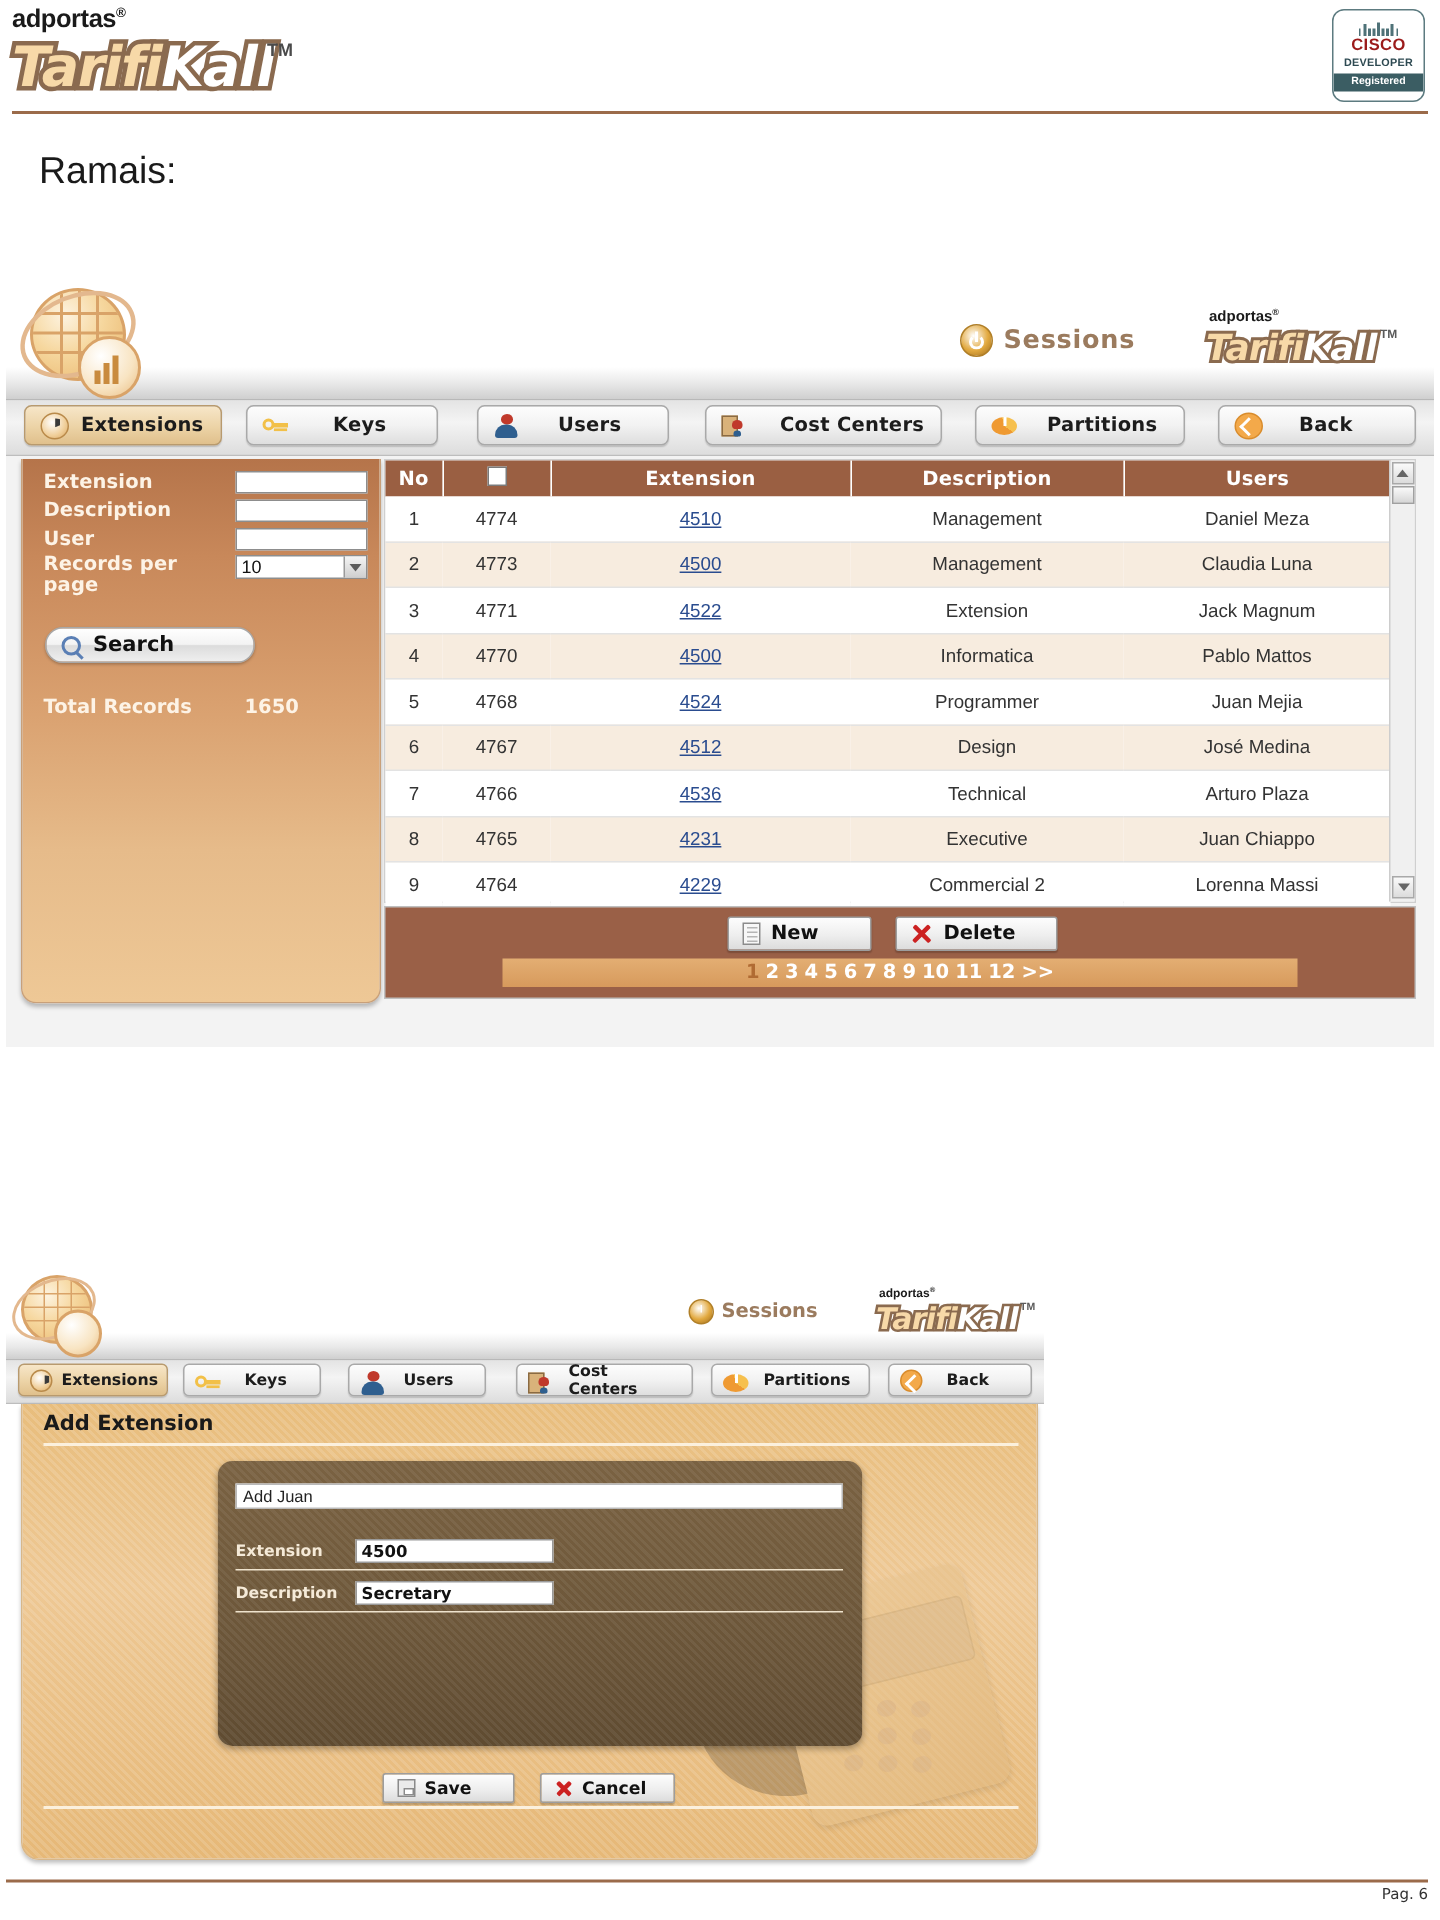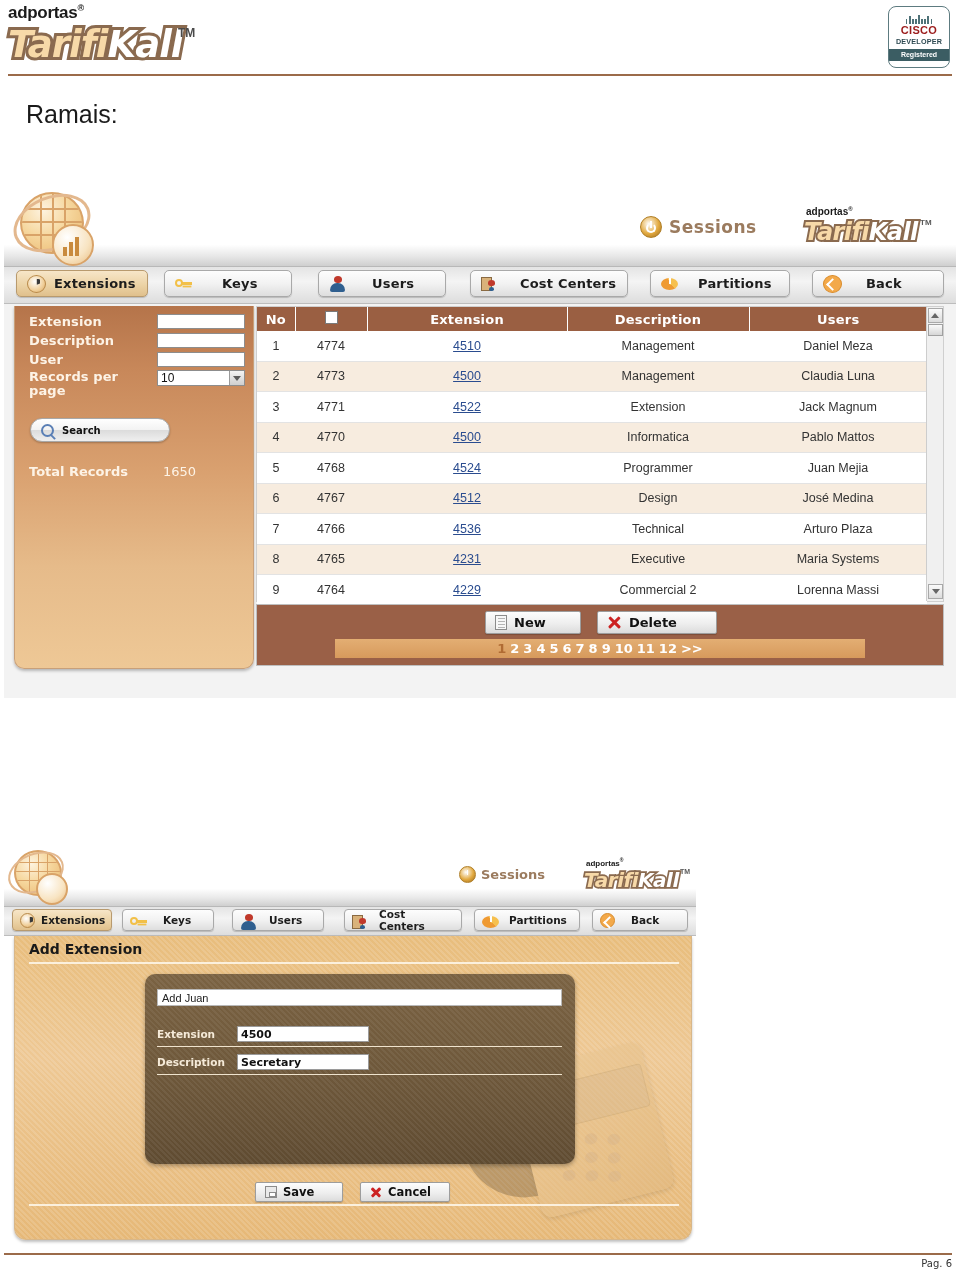--- a/index.html
+++ b/index.html
@@ -144,23 +144,23 @@
      border-left:1px solid #9a9a9a;display:flex;align-items:center;justify-content:center;}
   .fld-select .arrow::after{content:"";border-left:4px solid transparent;border-right:4px solid transparent;border-top:5px solid #5c5c5c;}
   .searchbtn{
      position:absolute;left:15px;top:112px;width:140px;height:24px;border-radius:12px;
      background:linear-gradient(to bottom,#ffffff 0%,#f3f3f3 48%,#dcdcdc 52%,#efefef 100%);
      border:1px solid #a8a8a8;display:flex;align-items:center;gap:8px;padding-left:10px;box-sizing:border-box;
      box-shadow:0 1px 2px rgba(0,0,0,.25);
   }
   .searchbtn .mag{width:13px;height:13px;border:2px solid #5a7fb5;border-radius:50%;position:relative;box-sizing:border-box;}
   .searchbtn .mag::after{content:"";position:absolute;right:-4px;bottom:-3px;width:6px;height:2px;background:#5a7fb5;transform:rotate(45deg);}
-  .searchbtn .t{font-family:"DejaVu Sans",sans-serif;font-size:10px;font-weight:bold;color:#111;}
+  .searchbtn .t{font-family:"DejaVu Sans",sans-serif;font-size:14px;font-weight:bold;color:#111;}
   .totrec{position:absolute;left:14px;top:158px;font-family:"DejaVu Sans",sans-serif;font-size:13px;font-weight:bold;color:#fdf3e6;}
-  .totval{position:absolute;left:148px;top:158px;font-family:"DejaVu Sans",sans-serif;font-size:13px;font-weight:normal;color:#fdf3e6;}
+  .totval{position:absolute;left:148px;top:158px;font-family:"DejaVu Sans",sans-serif;font-size:13px;font-weight:bold;color:#fdf3e6;}
 
   
   .tablewrap{position:absolute;left:252px;top:2px;width:688px;height:296px;background:#fff;border:1px solid #cfcfcf;box-sizing:border-box;}
   table.grid{border-collapse:collapse;width:670px;table-layout:fixed;}
   table.grid th{
      background:#9a5f42;color:#ffffff;font-family:"DejaVu Sans",sans-serif;font-size:13px;font-weight:bold;
      height:22px;border-right:1px solid #ffffff;letter-spacing:.2px;
   }
   table.grid td{
      height:27.5px;font-family:"Liberation Sans",sans-serif;font-size:12.5px;color:#333;
@@ -465,21 +465,21 @@
                 <td class="code">4766</td>
                 <td class="ext"><a href="#">4536</a></td>
                 <td>Technical</td>
                 <td>Arturo Plaza</td>
               </tr>
             <tr class="even">
                 <td class="no">8</td>
                 <td class="code">4765</td>
                 <td class="ext"><a href="#">4231</a></td>
                 <td>Executive</td>
-                <td>Maria Systems</td>
+                <td>Juan Chiappo</td>
               </tr>
             <tr class="odd">
                 <td class="no">9</td>
                 <td class="code">4764</td>
                 <td class="ext"><a href="#">4229</a></td>
                 <td>Commercial 2</td>
                 <td>Lorenna Massi</td>
               </tr>
             <tr class="even">
                 <td class="no">10</td>
@@ -495,21 +495,21 @@
           <div class="thumb"></div>
           <div class="arr dn"></div>
         </div>
       </div>
 
       <div class="bottombar">
         <div class="btnflat" style="left:228px;width:96px">
           <span class="ic-doc"></span>
           <span class="t">New</span>
         </div>
-        <div class="btnflat" style="left:340px;width:120px">
+        <div class="btnflat" style="left:340px;width:108px">
           <span class="ic-x"></span>
           <span class="t">Delete</span>
         </div>
         <div class="pager">
           <span class="cur">1</span>
           <span>2</span>
           <span>3</span>
           <span>4</span>
           <span>5</span>
           <span>6</span>

